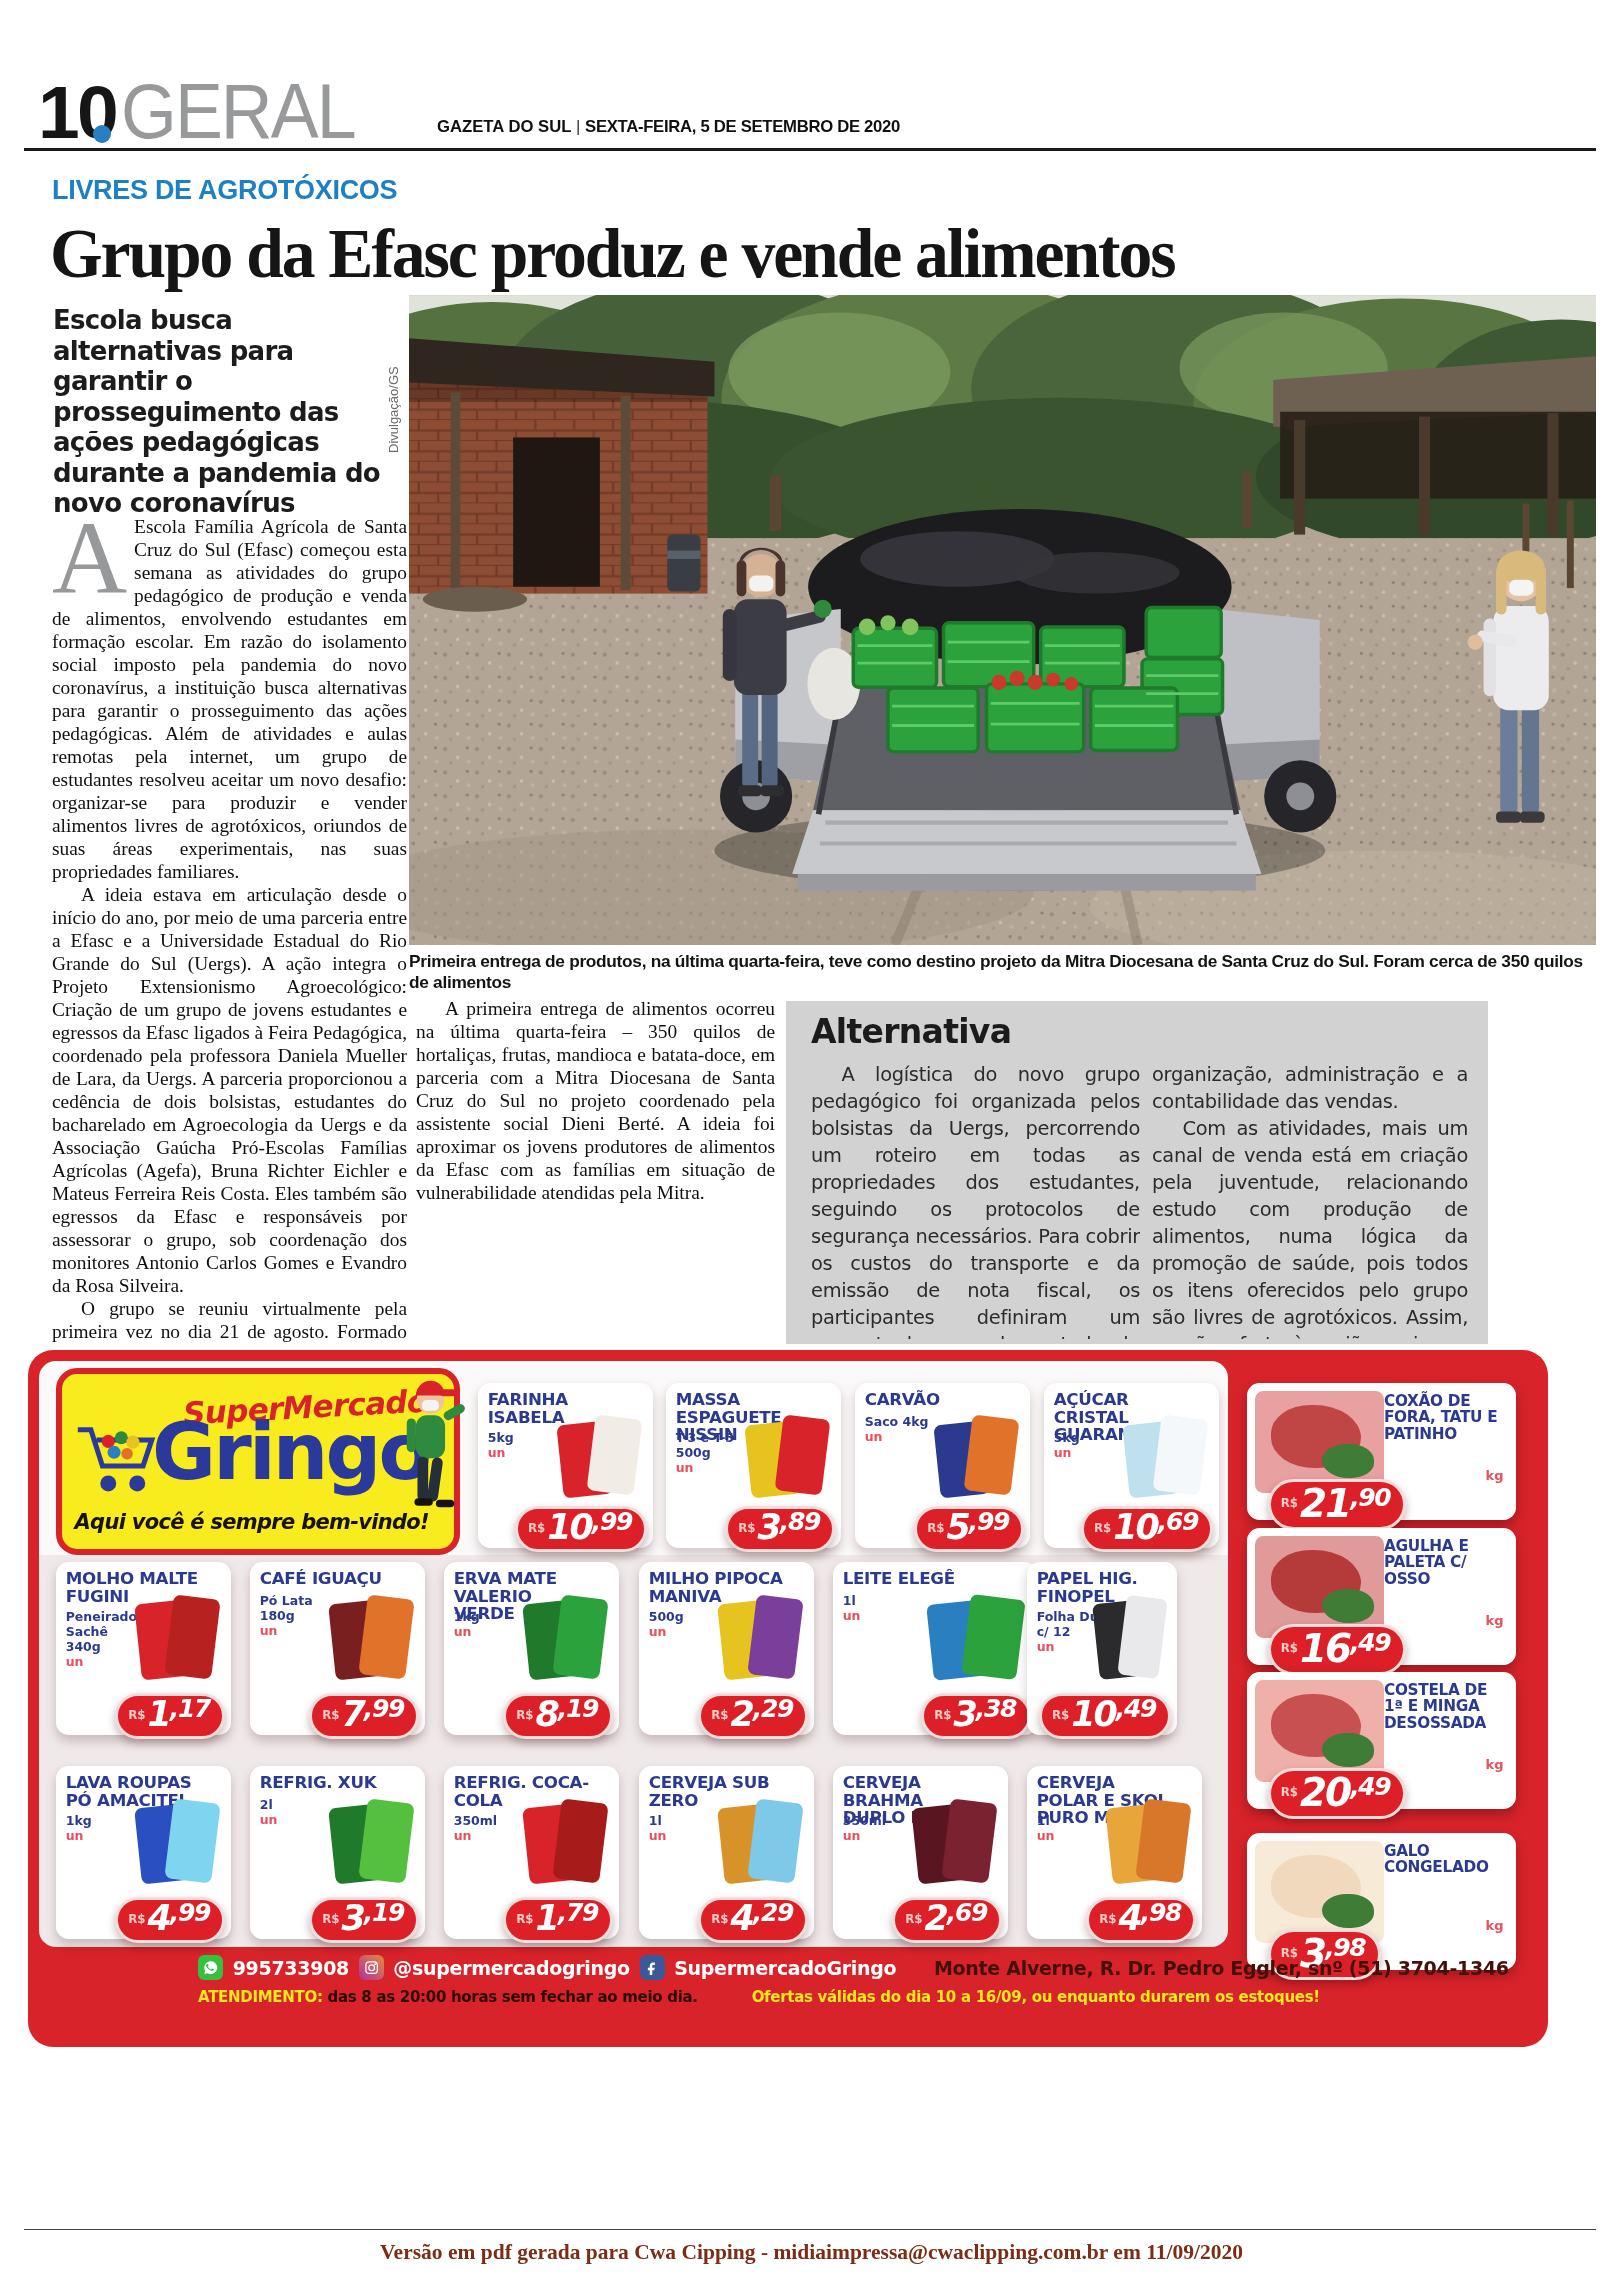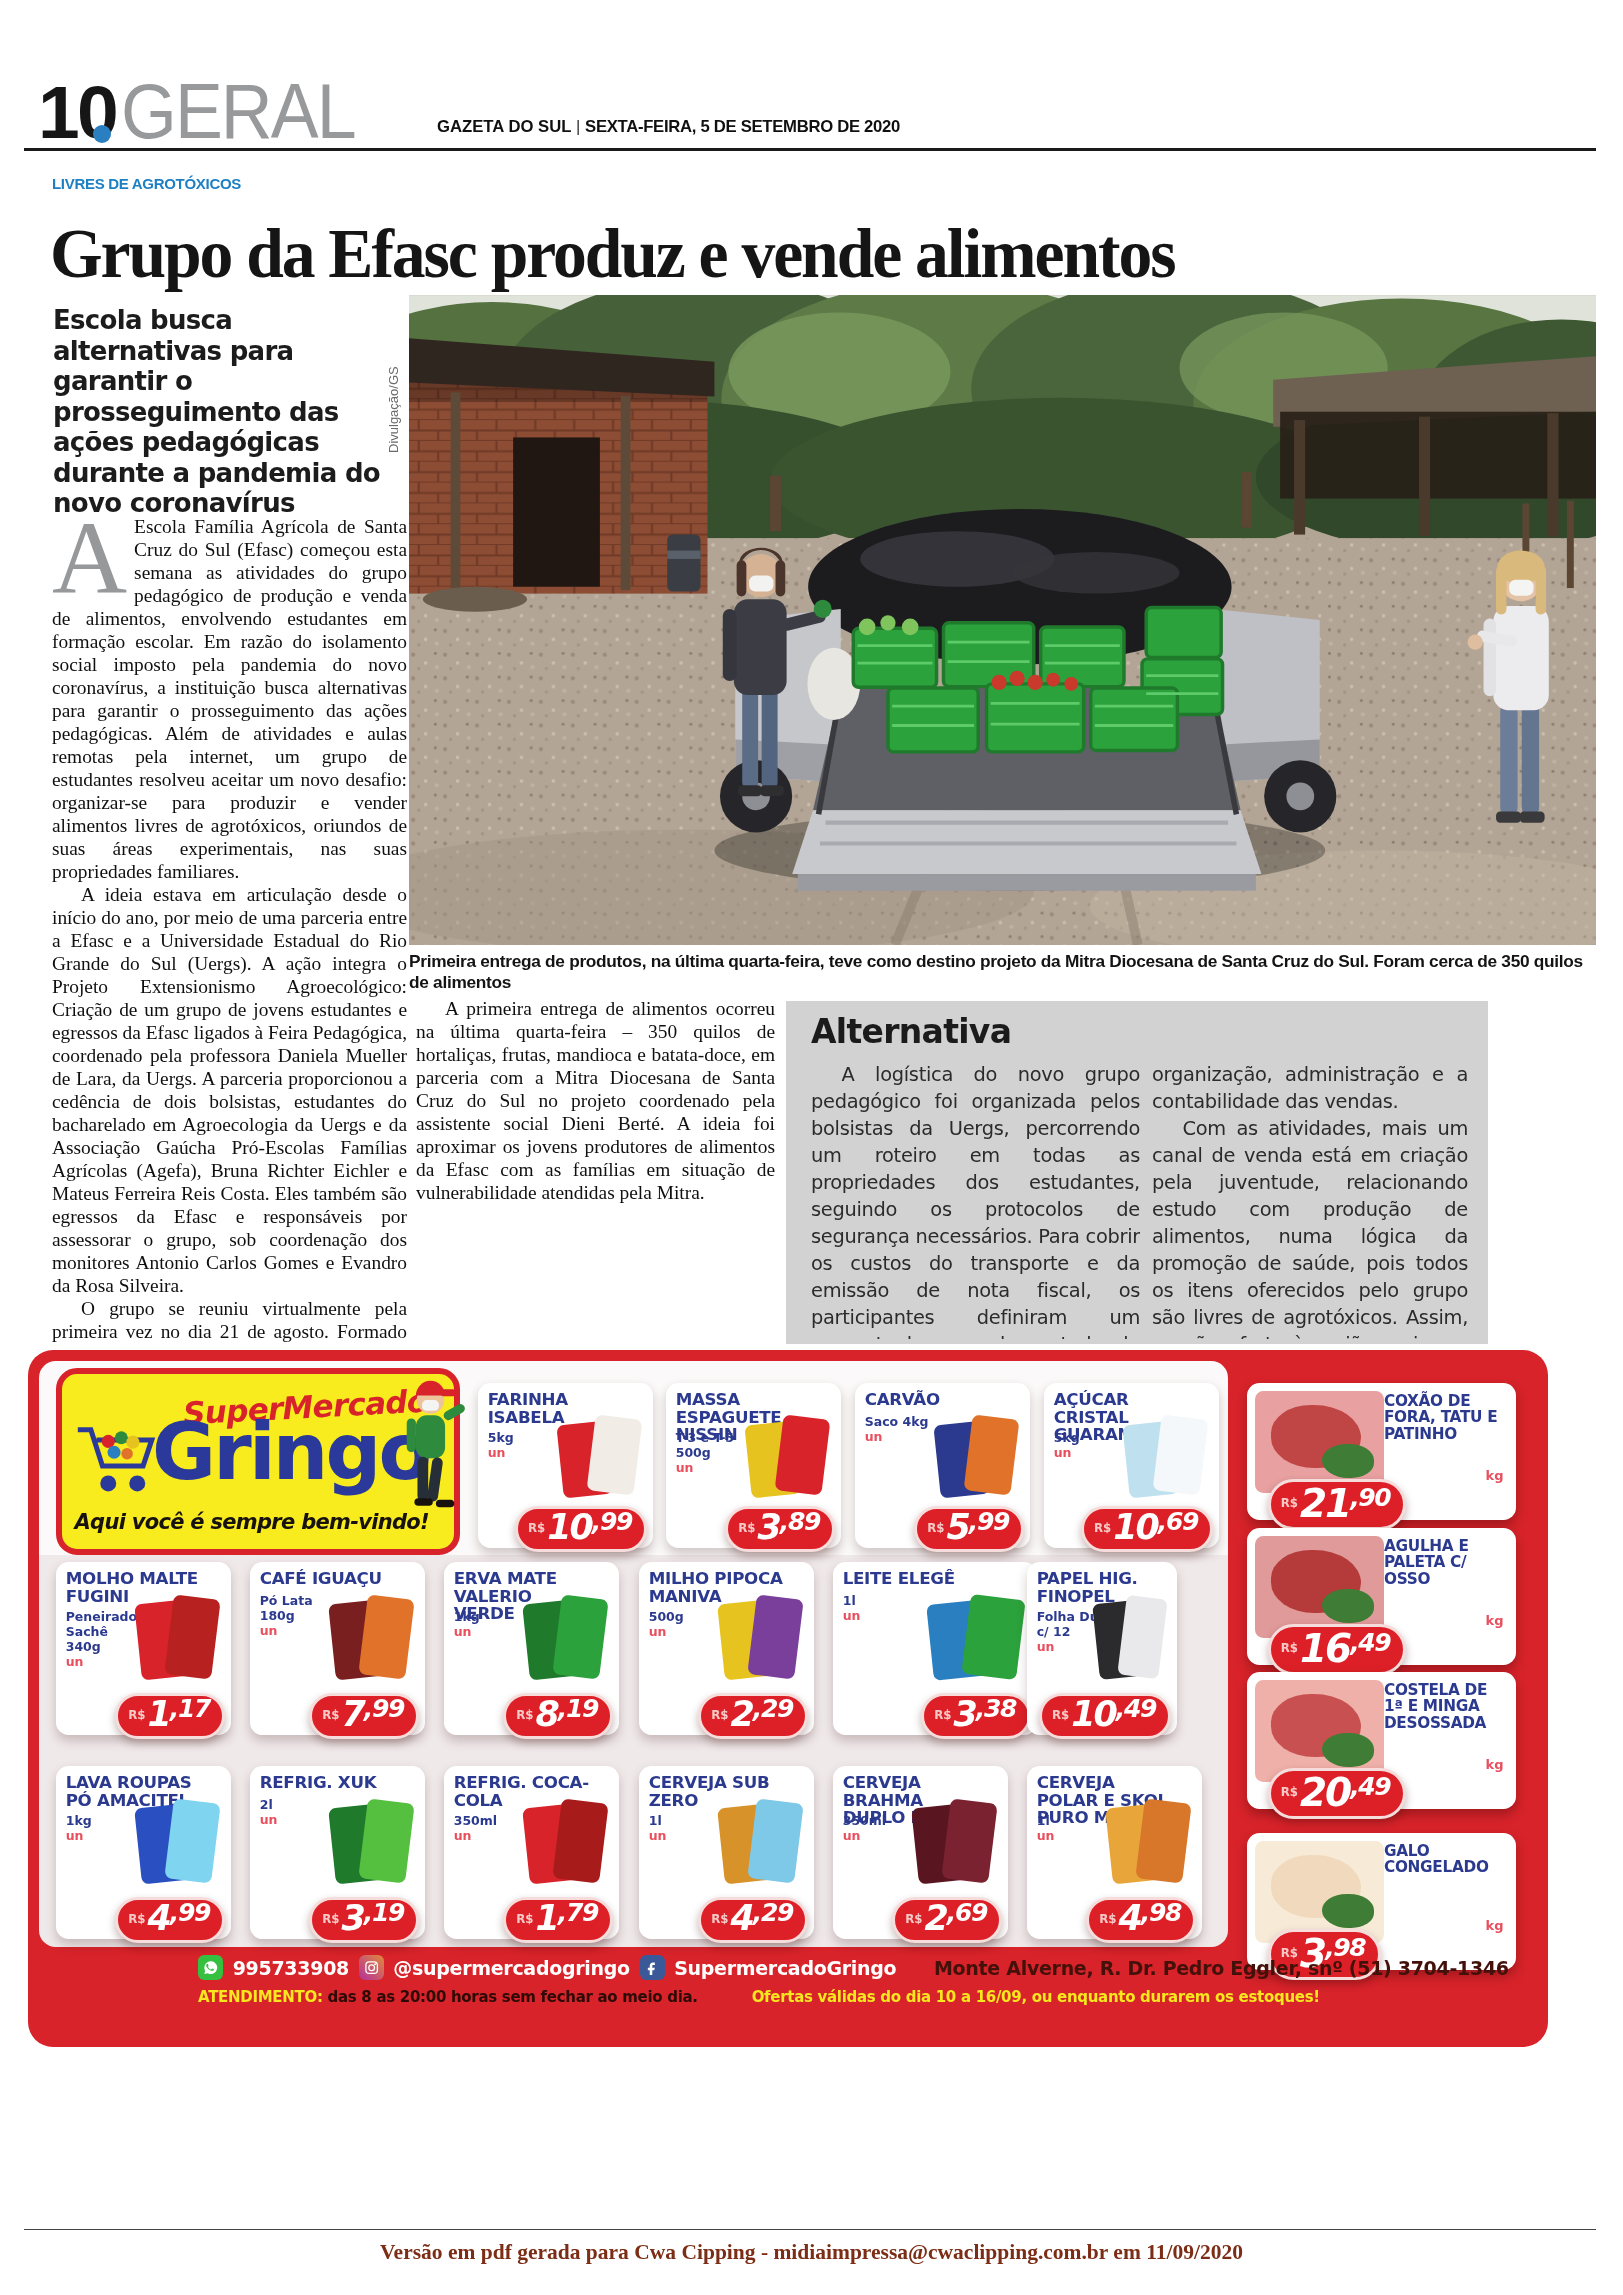--- a/index.html
+++ b/index.html
@@ -12,21 +12,21 @@
   .section-dot{left:93px;top:125px;width:18px;height:18px;border-radius:50%;background:#2a7fc1;}
   .section{left:121px;top:66px;font-family:"Liberation Sans",sans-serif;font-weight:200;
            font-size:78px;color:#97999b;letter-spacing:-2.1px;transform:scaleX(.92);transform-origin:left;}
   .masthead{left:437px;top:117px;font-family:"Liberation Sans",sans-serif;font-size:16.7px;color:#101010;}
   .masthead .mh-name{font-weight:800;}
   .masthead .mh-sep{font-weight:400;color:#333;}
   .masthead .mh-date{font-weight:600;letter-spacing:-0.3px;}
   .toprule{left:24px;top:148px;width:1572px;height:2.8px;background:#1a1a1a;}
   
   .kicker{left:52px;top:175px;font-family:"Liberation Sans",sans-serif;font-weight:800;
-          font-size:15px;color:#1e80c4;letter-spacing:-0.3px;}
+          font-size:27px;color:#1e80c4;letter-spacing:-0.3px;}
   .headline{left:50px;top:215px;width:1485px;font-weight:700;font-size:69px;color:#151515;
             letter-spacing:-2.1px;transform:scaleX(.98);transform-origin:left;}
   .deck{left:53px;top:305px;width:332px;font-family:"DejaVu Sans","Liberation Sans",sans-serif;
         font-weight:700;font-size:26px;line-height:30.5px;color:#1c1c1c;letter-spacing:-0.7px;}
   .credit{left:386px;top:300px;height:153px;writing-mode:vertical-rl;transform:rotate(180deg);
           font-family:"Liberation Sans",sans-serif;font-size:13px;color:#6a6a6a;}
   
   .bodycol{overflow:hidden;}
   .bodycol p{margin:0;text-align:justify;font-size:19.4px;line-height:23px;color:#101010;}
   .bodycol p.ind{text-indent:29px;}

